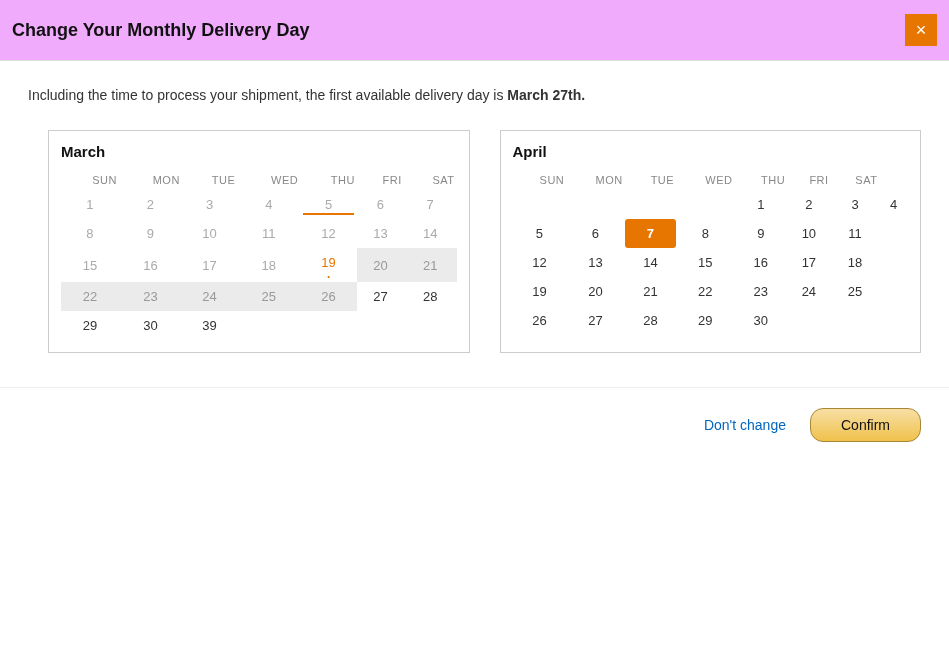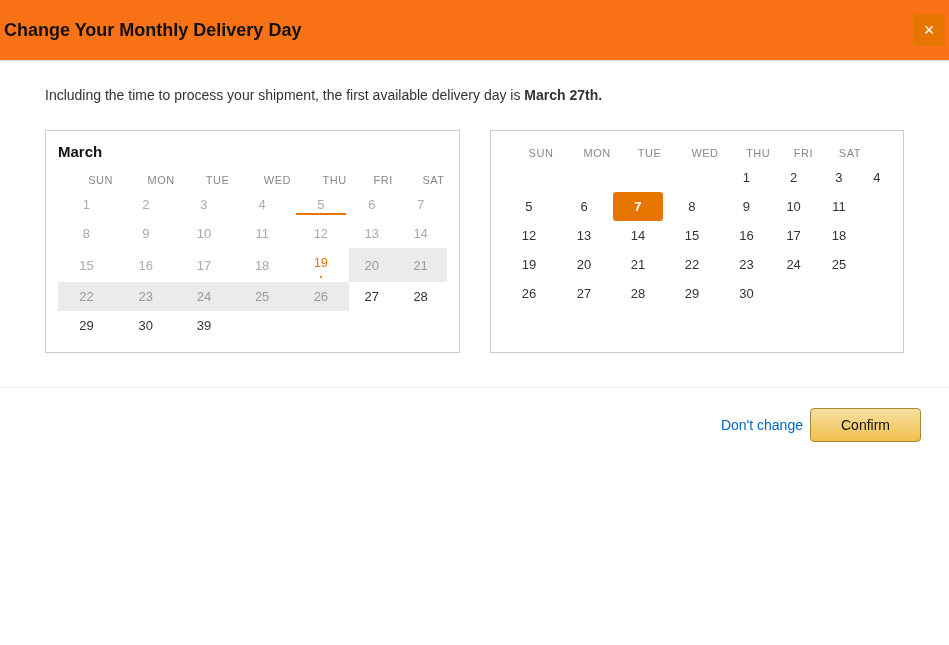--- a/index.html
+++ b/index.html
@@ -9,23 +9,23 @@
       background: #fff;
       color: #333;
       width: 949px;
       min-height: 645px;
     }
 
     .dialog-header {
       display: flex;
       align-items: center;
       justify-content: space-between;
-      padding: 14px 4px;
+      padding: 14px 12px;
       border-bottom: 1px solid #ddd;
-      background: #f97316;
+      background: #f0abfc;
     }
 
     .dialog-title {
       font-size: 18px;
       font-weight: bold;
       color: #111;
     }
 
     .close-btn {
       width: 32px;
@@ -34,38 +34,39 @@
       border: none;
       cursor: pointer;
       display: flex;
       align-items: center;
       justify-content: center;
       font-size: 18px;
       color: #fff;
     }
 
     .dialog-body {
-      padding: 24px 45px;
+      padding: 24px 28px;
     }
 
     .info-text {
       font-size: 14px;
       line-height: 1.5;
       margin-bottom: 8px;
       color: #333;
     }
 
     .info-text strong {
       font-weight: bold;
     }
 
     .calendars-container {
       display: flex;
       gap: 30px;
       margin-top: 24px;
+      margin-left: 20px;
     }
 
     .calendar {
       flex: 1;
       border: 1px solid #ccc;
       padding: 12px;
     }
 
     .calendar-month {
       font-size: 15px;
@@ -110,42 +111,42 @@
       color: #fff;
       border-radius: 3px;
       font-weight: bold;
     }
 
     .dialog-footer {
       display: flex;
       align-items: center;
       justify-content: flex-end;
       padding: 20px 28px;
-      gap: 7px;
+      gap: 24px;
       border-top: 1px solid #eee;
       margin-top: 10px;
     }
 
     .dont-change-btn {
       background: none;
       border: none;
       color: #0066c0;
       font-size: 14px;
       cursor: pointer;
       text-decoration: none;
     }
 
     .confirm-btn {
       background: linear-gradient(to bottom, #f7dfa5, #f0c14b);
       border: 1px solid #a88734;
       color: #111;
       font-size: 14px;
       padding: 8px 30px;
       cursor: pointer;
-      border-radius: 4px;
+      border-radius: 13px;
       font-weight: normal;
     }
   </style>
 </head>
 <body>
 
 <div>
   <div class="dialog-header">
     <span class="dialog-title">Change Your Monthly Delivery Day</span>
     <button class="close-btn">×</button>
@@ -216,20 +217,21 @@
                 <td></td>
                 <td></td>
                 <td></td>
                 <td></td>
               </tr>
             </tbody>
         </table>
       </div>
 
       <div class="calendar">
+        <div class="calendar-month">April</div>
         <table>
           <thead>
             <tr>
               <th>SUN</th>
               <th>MON</th>
               <th>TUE</th>
               <th>WED</th>
               <th>THU</th>
               <th>FRI</th>
               <th>SAT</th>

